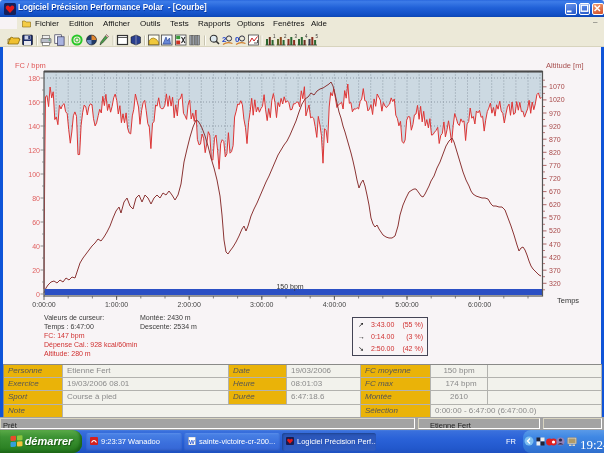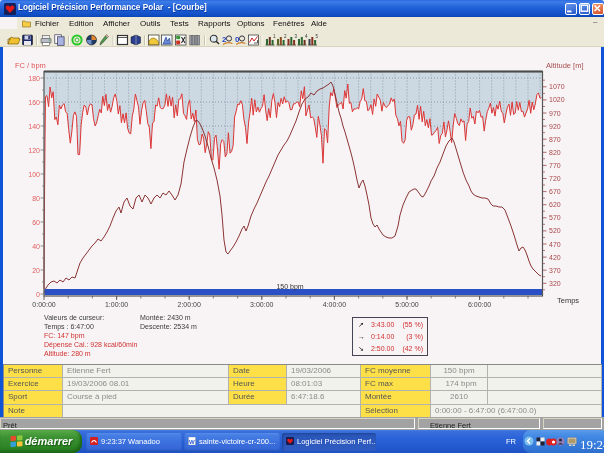--- a/index.html
+++ b/index.html
@@ -12,21 +12,21 @@
 #menu{position:absolute;left:0;top:17px;width:604px;height:12px;background:#ece9d8;font-size:8px;color:#111;margin-left:17px;}
 #menu span{position:absolute;top:1.5px;}
 #tools{position:absolute;left:0;top:29px;width:604px;height:18px;background:#ece9d8;border-bottom:1px solid #d8d4be;}
 #client{position:absolute;left:0;top:47px;width:604px;height:370px;background:#f8f4f6;border-left:3px solid #0f54d8;border-right:3px solid #0f54d8;}
 .info{position:absolute;font-size:7px;color:#3a3a3a;}
 .red{color:#d03030;}
 #selbox{position:absolute;left:352px;top:317px;width:76px;height:39px;border:1.5px solid #445;font-size:7px;}
 #selbox div{position:absolute;left:0;width:100%;}
 #tbl{position:absolute;left:3px;top:364px;width:599px;height:53px;border-top:1px solid #8a8a88;border-left:1px solid #8a8a88;font-size:8px;}
 .cell{position:absolute;border-right:1px solid #b2b2ae;border-bottom:1px solid #b2b2ae;line-height:12.2px;padding-left:4px;overflow:hidden;white-space:nowrap;}
-.lab{background:#fde047;color:#555;}
+.lab{background:#eab308;color:#555;font-style:italic;}
 .val{background:#f2f2ec;color:#8a8a8a;}
 #status{position:absolute;left:0;top:417px;width:604px;height:13px;background:#a3a3a3;font-size:7.5px;color:#222;}
 #taskbar{position:absolute;left:0;top:430px;width:604px;height:23px;background:linear-gradient(180deg,#4f83e0 0%,#3a70dc 4%,#2a62d8 38%,#2258cc 80%,#1e51c0 100%);}
 #start{position:absolute;left:0;top:0;width:82px;height:23px;border-radius:0 9px 9px 0;background:linear-gradient(180deg,#5aaa48 0%,#3d9334 30%,#2f8527 70%,#257b1e 100%);box-shadow:inset -2px -2px 3px #1c6516;color:#fff;font-weight:bold;font-style:italic;font-size:11px;line-height:22px;text-align:center;text-shadow:1px 1px 1px #1a5a14;}
 .task{position:absolute;top:2.5px;height:18px;border-radius:2.5px;background:linear-gradient(180deg,#5e92ec 0%,#477fe4 10%,#3a6edc 60%,#3566d4 100%);box-shadow:inset 0 -1px 2px #2a55b8;color:#fff;font-size:7.5px;line-height:18px;white-space:nowrap;overflow:hidden;}
 .task .ticon{display:inline-block;width:8px;height:8px;margin:0 3px 0 4px;vertical-align:-1px;}
 #tray{position:absolute;left:523px;top:0;width:81px;height:23px;background:linear-gradient(180deg,#5a9ae8 0%,#4088e4 30%,#3478d8 75%,#2f6ecc 100%);border-radius:8px 0 0 8px;color:#fff;font-size:13px;font-family:Liberation Serif, serif;}
 </style></head>
 <body>
 <div id="title">

